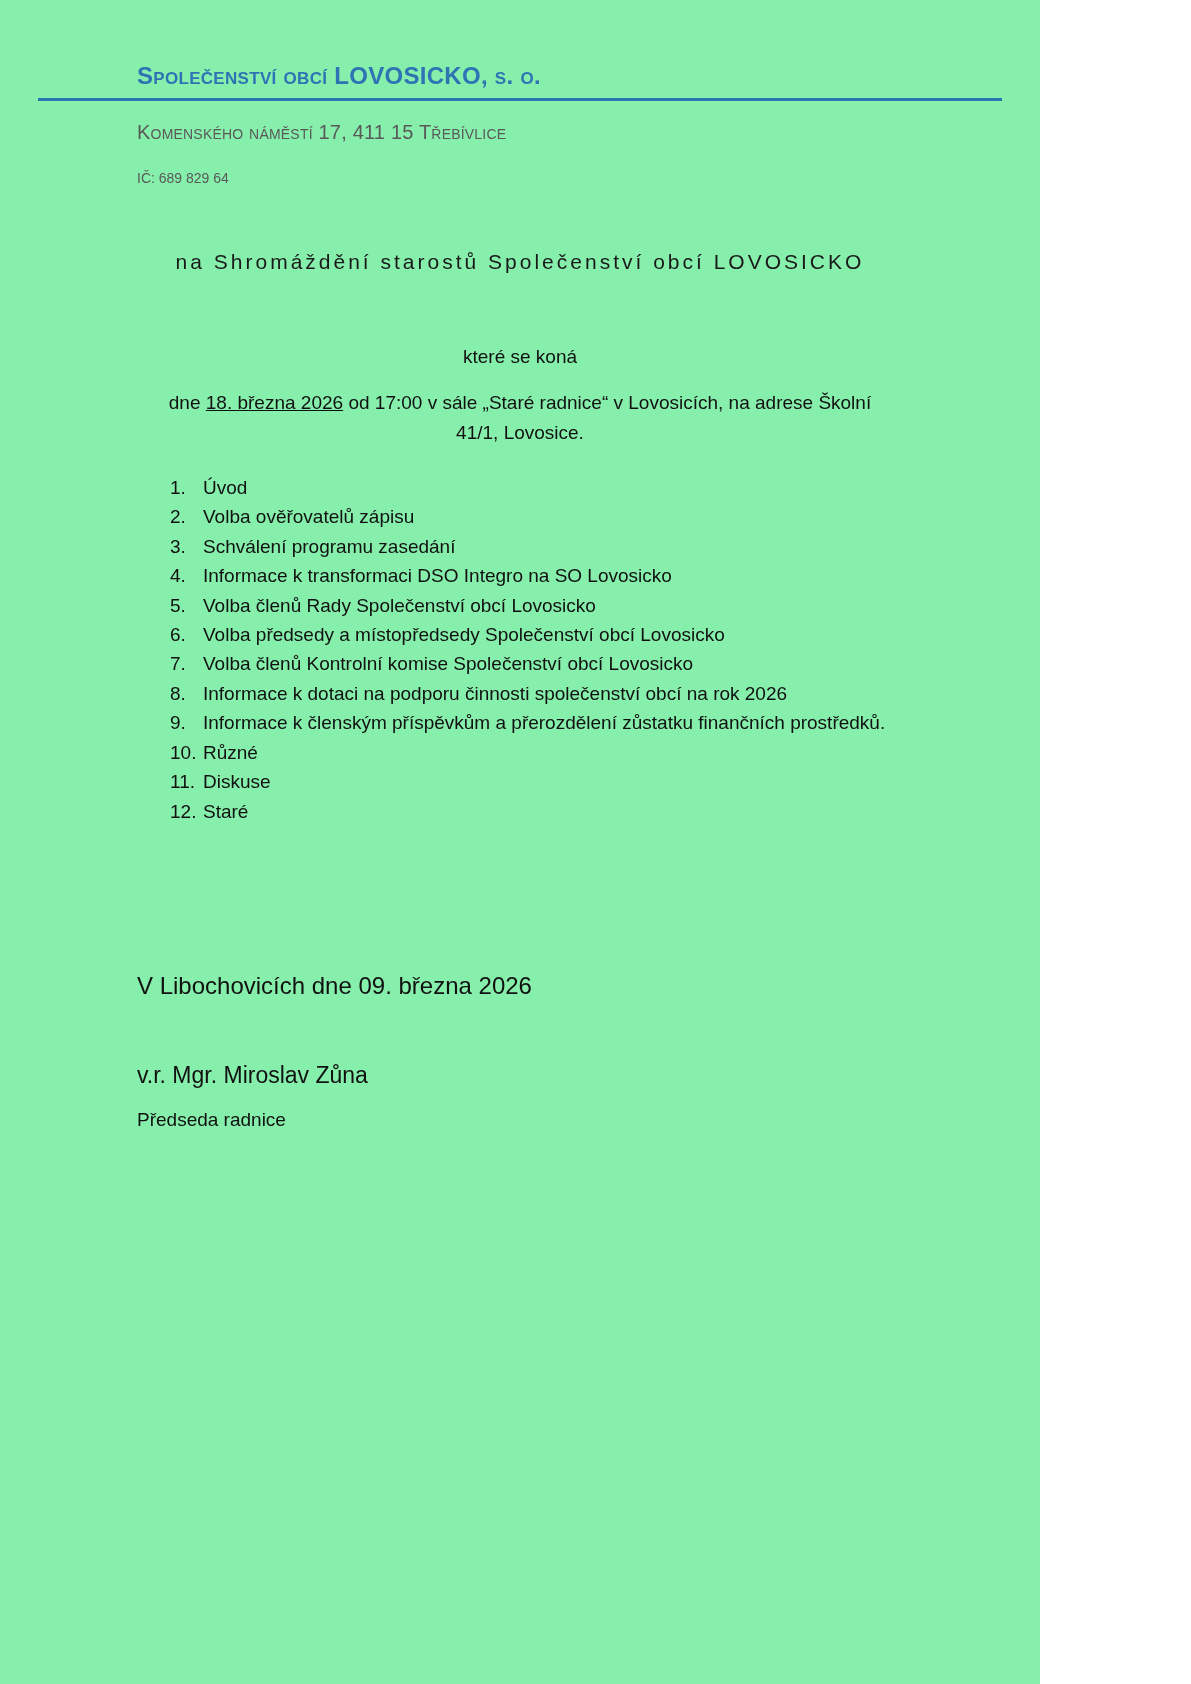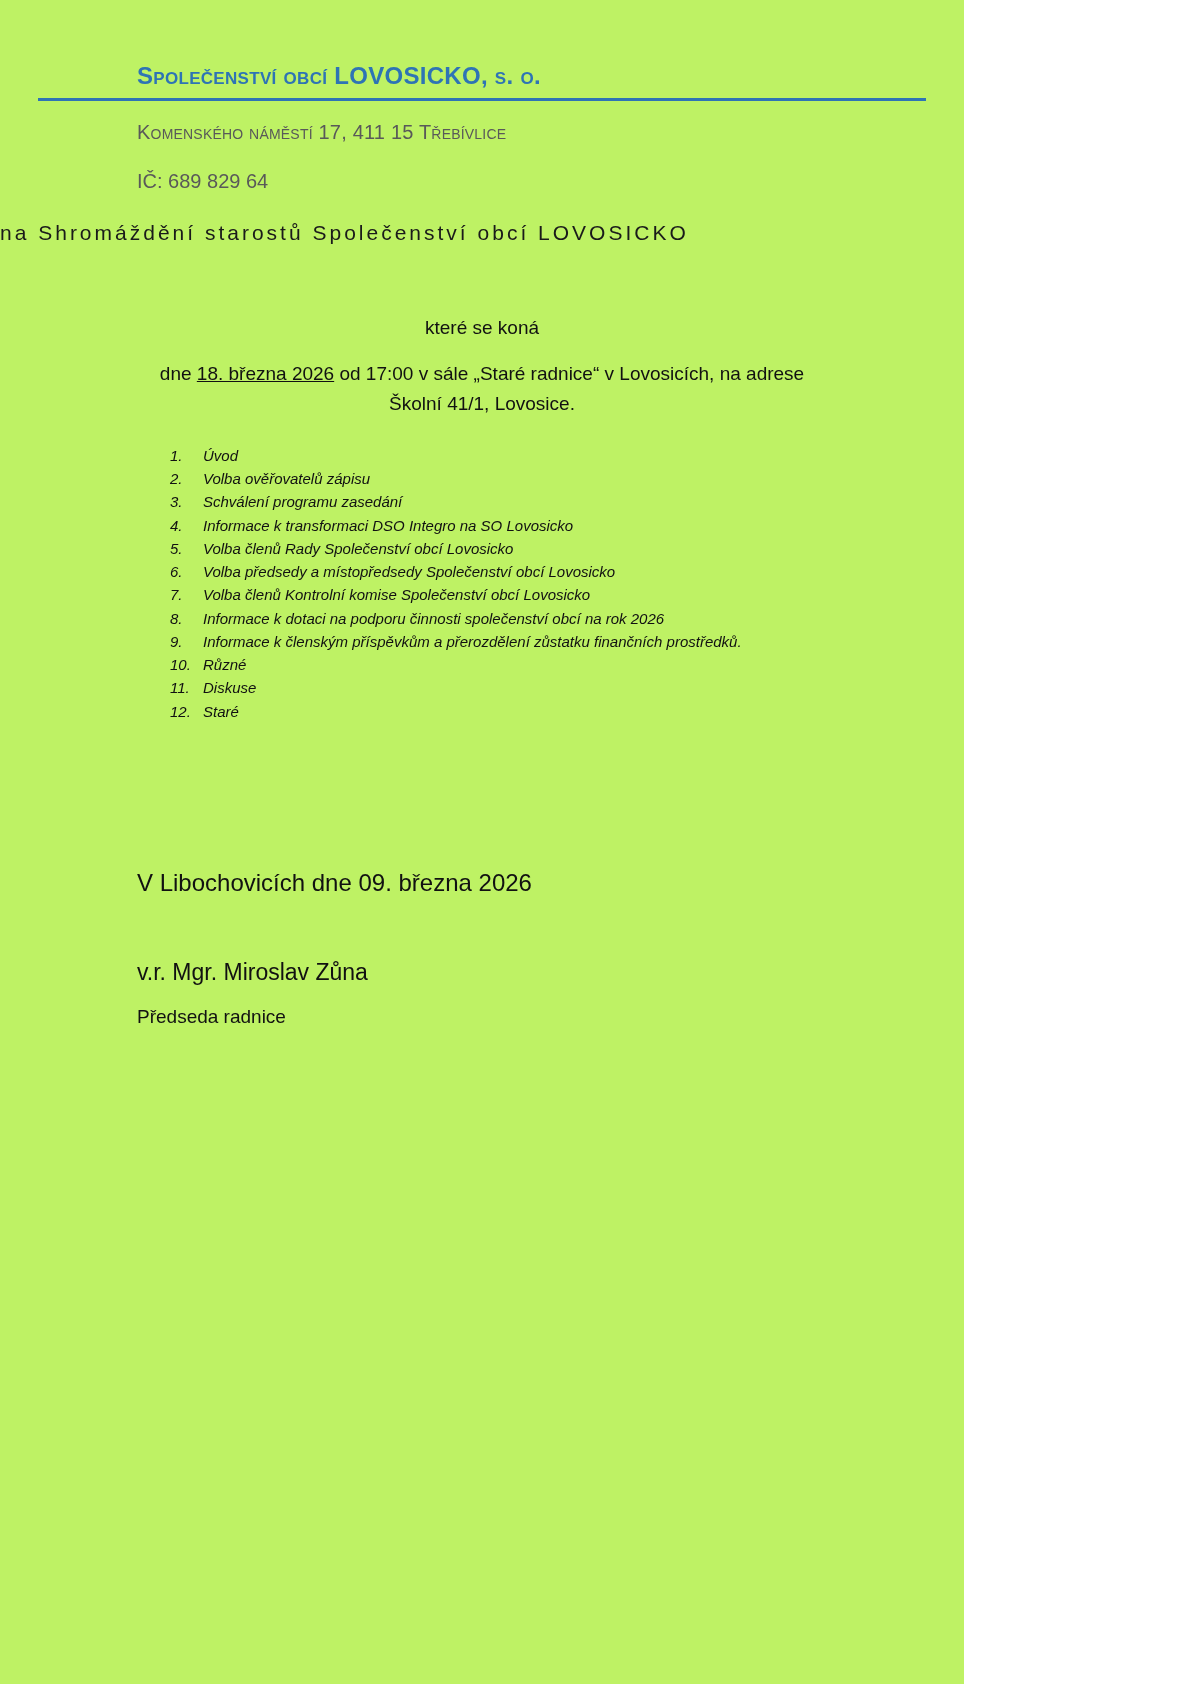--- a/index.html
+++ b/index.html
@@ -6,24 +6,24 @@
   html, body { background: #ffffff; }
   body {
     width: 1191px;
     min-height: 1684px;
     font-family: "Liberation Sans", "DejaVu Sans", sans-serif;
     color: #111111;
     margin: 0 auto;
     position: relative;
   }
   .page {
-    width: 964px;
+    width: 1040px;
     min-height: 1684px;
     padding-top: 62px;
-    background: #bef264;
+    background: #86efac;
   }
 
   
   .org-line {
     margin: 0 100px 0 137px;
     font-variant: small-caps;
     font-weight: 700;
     font-size: 24px;
     color: #2e74b5;
     letter-spacing: 0.3px;
@@ -37,36 +37,36 @@
   }
   .address-line {
     margin: 20px 100px 0 137px;
     font-variant: small-caps;
     font-size: 20px;
     color: #595959;
     letter-spacing: 0.2px;
   }
   .ic-line {
     margin: 26px 100px 0 137px;
-    font-size: 20px;
+    font-size: 14px;
     color: #595959;
   }
 
   
   .doc-title {
     margin-top: 148px;
     text-align: center;
     font-size: 32px;
     font-weight: 400;
     letter-spacing: 6px;
     color: #1a1a1a;
   }
   .doc-subtitle {
-    margin-top: 28px;
-    text-align: left;
+    margin-top: 64px;
+    text-align: center;
     font-size: 21px;
     letter-spacing: 3px;
     color: #1a1a1a;
   }
   .intro-line {
     margin-top: 72px;
     text-align: center;
     font-size: 19px;
   }
   .date-paragraph {
@@ -80,23 +80,22 @@
   
   .program-label {
     margin: 56px 100px 0 137px;
     font-size: 19px;
     text-decoration: underline;
   }
   .program-list {
     margin: 24px 100px 0 170px;
     list-style: none;
     counter-reset: prog;
-    font-size: 15px;
+    font-size: 19px;
     line-height: 1.55;
-    font-style: italic;
   }
   .program-list li {
     counter-increment: prog;
     padding-left: 33px;
     position: relative;
   }
   .program-list li::before {
     content: counter(prog) ".";
     position: absolute;
     left: 0;

